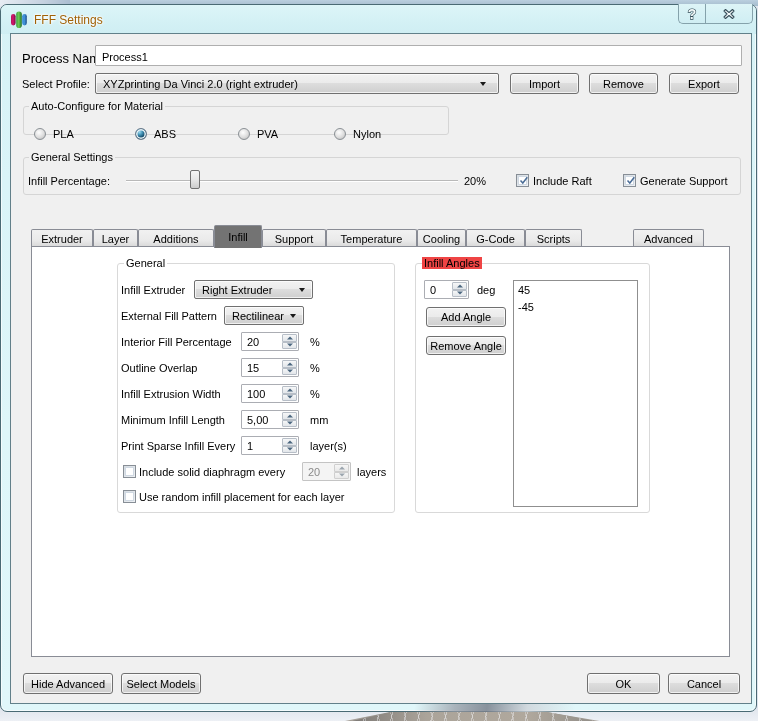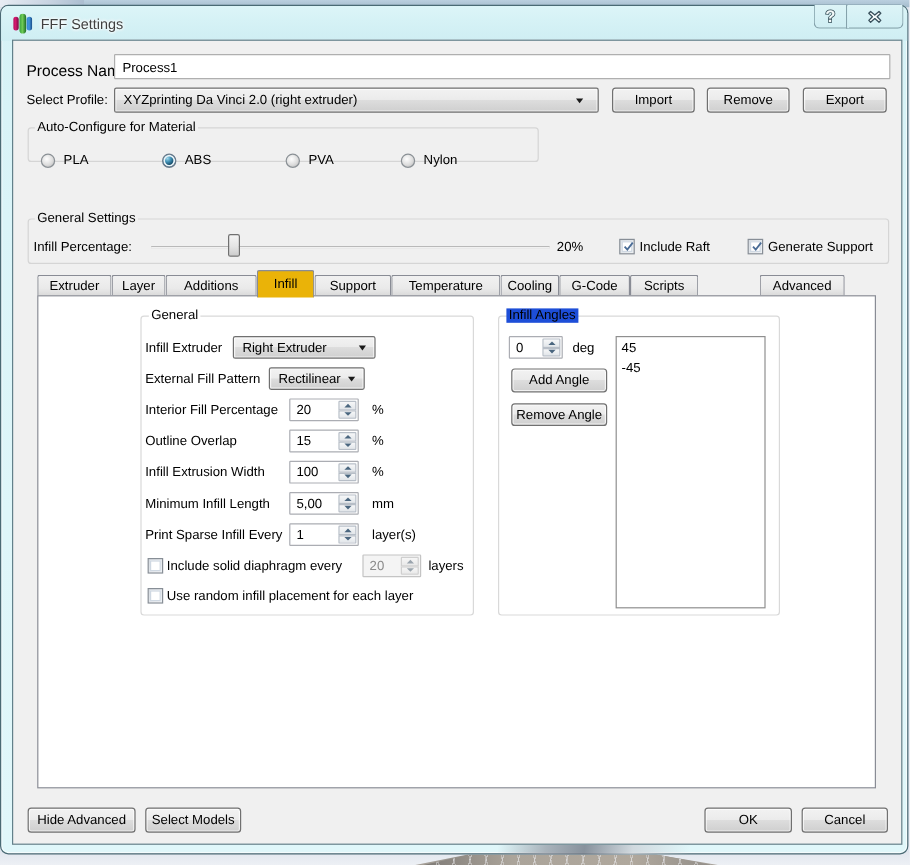--- a/index.html
+++ b/index.html
@@ -23,21 +23,21 @@
 
 
 #win { left:0px; top:4px; width:757px; height:708px; border-radius:7px;
   background:linear-gradient(180deg,#d6f2f6 0%,#daf4f8 25%,#def6f9 60%,#e0f7fa 100%);
   border:1px solid #4a6a74;
   box-shadow:inset 0 0 0 1px rgba(255,255,255,.65);
 }
 #titlebar-sheen { left:1px; top:5px; width:755px; height:29px; border-radius:6px 6px 0 0;
   background:linear-gradient(180deg, #dcf5f8 0%, #d4f1f5 55%, #cfeef3 100%); }
 #title-ico { left:11px; top:11px; width:16px; height:18px; }
-#title-txt { left:34px; top:13px; font-size:12px; color:#404040; text-shadow:0 0 3px #fff,0 0 3px #fff,0 0 3px #fff; }
+#title-txt { left:34px; top:13px; font-size:12px; color:#a16207; text-shadow:0 0 3px #fff,0 0 3px #fff,0 0 3px #fff; }
 
 
 #capbtns { left:678px; top:4px; width:75px; height:20px; }
 .capbtn { position:absolute; top:0; height:20px; background:linear-gradient(180deg,#ddf4f7 0%,#d6f1f5 50%,#d0eef3 100%);
   border:1px solid #85a2ab; border-top:none; }
 #btn-help { left:0; width:27px; border-radius:0 0 0 5px; border-right:none; }
 #btn-close { left:27px; width:48px; border-radius:0 0 5px 0; }
 .capbtn svg { position:absolute; left:50%; top:50%; transform:translate(-50%,-50%); }
 
 
@@ -92,21 +92,21 @@
   border-left:3px solid transparent; border-right:3px solid transparent; border-top:3.5px solid #4a667f; }
 .spin.dis { background:#f4f4f4; border-color:#c4c4c4; color:#8b8b8b; }
 .spin.dis .up, .spin.dis .dn { background:linear-gradient(180deg,#f6f6f6,#e9e9e9); border-color:#cfcfcf; }
 .spin.dis .tri-up { border-bottom-color:#9aa4ad; }
 .spin.dis .tri-dn { border-top-color:#9aa4ad; }
 
 
 .tab { position:absolute; top:195px; height:18px; border:1px solid #898c95; border-bottom:none; border-radius:2px 2px 0 0;
   background:linear-gradient(180deg,#f1f1f1 0%,#eaeaea 60%,#d8d8d8 100%); text-align:center; }
 .tab span { position:absolute; left:0; right:0; top:3px; }
-.tab.active { top:191px; height:23px; background:#eab308; z-index:5; }
+.tab.active { top:191px; height:23px; background:#737373; z-index:5; }
 .tab.active span { top:5px; }
 #panel { left:20px; top:212px; width:699px; height:411px; background:#fff; border:1px solid #898c95; }
 
 
 #listbox { background:#fff; border:1px solid #8f8f8f; }
 </style>
 </head>
 <body>
 <div id="stage">
   <div id="top-strip" class="abs"></div>
@@ -182,21 +182,21 @@
         <div class="abs lbl" style="left:29px; top:21px;">PLA</div>
       <div class="abs radio sel" style="left:111px; top:21px;"></div>
         <div class="abs lbl" style="left:130px; top:21px;">ABS</div>
       <div class="abs radio" style="left:214px; top:21px;"></div>
         <div class="abs lbl" style="left:233px; top:21px;">PVA</div>
       <div class="abs radio" style="left:310px; top:21px;"></div>
         <div class="abs lbl" style="left:329px; top:21px;">Nylon</div>
     </div>
 
 
-    <div class="abs group" style="left:12px; top:148px; width:718px; height:38px;">
+    <div class="abs group" style="left:12px; top:123px; width:718px; height:38px;">
       <span class="glabel" style="left:5px; background:#f0f0f0;">General Settings</span>
       <div class="abs lbl" style="left:4px; top:17px;">Infill Percentage:</div>
       <div class="abs" style="left:102px; top:22px; width:332px; height:2px; background:#b9b9b9; border-bottom:1px solid #fff;"></div>
       <div class="abs" style="left:166px; top:12px; width:10px; height:19px; border:1px solid #707070; border-radius:2px; background:linear-gradient(180deg,#f4f4f4,#e4e4e4 55%,#cccccc);"></div>
       <div class="abs lbl" style="left:440px; top:17px;">20%</div>
       <div class="abs check" style="left:492px; top:16px;">
           <span class="in"></span>
           <svg width="12" height="12" viewBox="0 0 12 12">
             <path d="M2.5 5.5 L4.8 8 L9.3 2.2" fill="none" stroke="#4a6c96" stroke-width="1.5"></path>
           </svg>
@@ -346,21 +346,21 @@
           </div>
         <div class="abs lbl" style="left:239px; top:202px;">layers</div>
 
         <div class="abs check" style="left:5px; top:226px;">
             <span class="in"></span>
           </div>
         <div class="abs lbl" style="left:21px; top:227px;">Use random infill placement for each layer</div>
       </div>
 
       <div class="abs group onwhite" style="left:383px; top:16px; width:235px; height:250px;">
-        <span class="glabel" style="left:6px; background:#1d4ed8;">Infill Angles</span>
+        <span class="glabel" style="left:6px; background:#ef4444;">Infill Angles</span>
         <div class="abs spin" style="left:8px; top:16px; width:45px; height:19px;">
             <span class="val">0</span>
             <span class="btns">
               <span class="up">
                 <i class="tri-up"></i>
               </span>
               <span class="dn">
                 <i class="tri-dn"></i>
               </span>
             </span>

